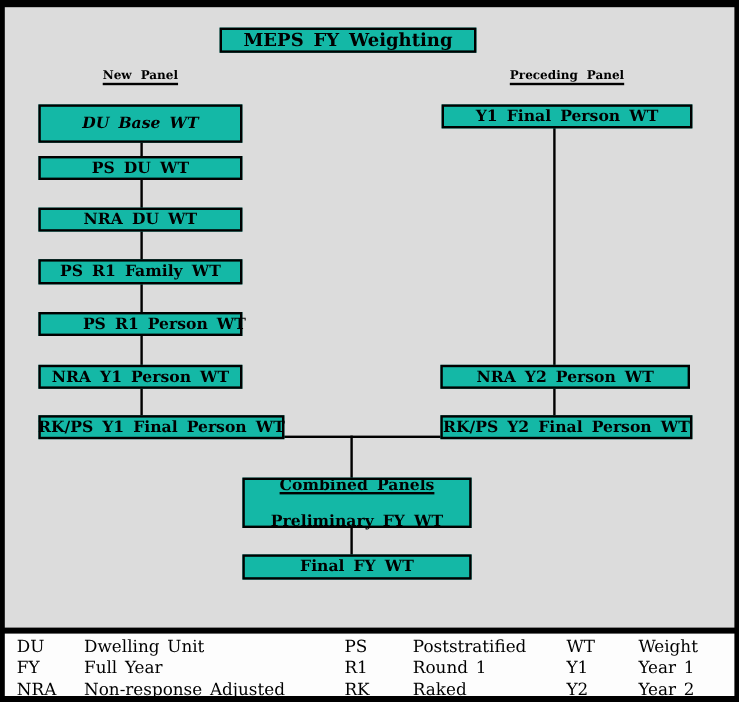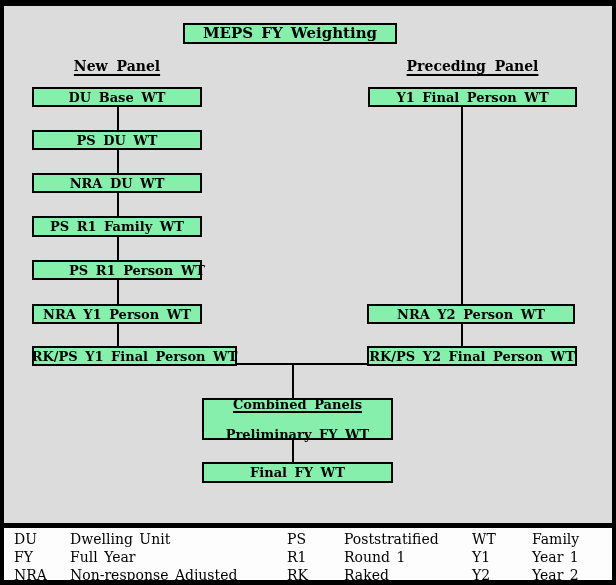--- a/index.html
+++ b/index.html
@@ -13,32 +13,32 @@
   #diagram-area{
     position:absolute;left:4px;top:6px;width:608px;height:517px;
     background:#dcdcdc;
   }
   #legend-area{
     position:absolute;left:4px;top:528px;width:608px;height:52px;
     background:#fdfdfd;
   }
   .flowbox{
     position:absolute;
-    background:#86efac;
+    background:#14b8a6;
     border:2px solid #000;
     box-sizing:border-box;
     display:flex;align-items:center;justify-content:center;
     font-weight:bold;font-size:13px;color:#000;
     white-space:nowrap;word-spacing:3px;
     line-height:1;
   }
   .titlebox{font-size:15px;}
   .heading{
     position:absolute;
-    font-weight:bold;font-size:14px;color:#000;
+    font-weight:bold;font-size:10px;color:#000;
     text-align:center;word-spacing:4px;
     text-decoration:underline;
     text-decoration-thickness:1.5px;
     text-underline-offset:3px;
     white-space:nowrap;
   }
   .vline,.hline{position:absolute;background:#000;}
   .vline{width:2px;}
   .hline{height:2px;}
   .combined-line1{
@@ -69,21 +69,21 @@
     <div class="vline" style="left:288px;top:357px;height:37px;"></div>
     <div class="vline" style="left:288px;top:433px;height:25px;"></div>
 
     <div class="flowbox titlebox" style="left:179px;top:17px;width:214px;height:21px;">
       <span>MEPS FY Weighting</span>
     </div>
 
     <div class="heading" style="left:28px;top:52px;width:170px;">New Panel</div>
     <div class="heading" style="left:364px;top:52px;width:209px;">Preceding Panel</div>
 
-    <div class="flowbox" style="left:28px;top:81px;width:170px;height:20px;">
+    <div class="flowbox" style="left:28px;top:81px;width:170px;height:32px;font-style:italic;">
       <span>DU Base WT</span>
     </div>
     <div class="flowbox" style="left:28px;top:167px;width:170px;height:20px;">
       <span>NRA DU WT</span>
     </div>
     <div class="flowbox" style="left:28px;top:124px;width:170px;height:20px;">
       <span>PS DU WT</span>
     </div>
     <div class="flowbox" style="left:28px;top:210px;width:170px;height:21px;">
       <span>PS R1 Family WT</span>
@@ -118,21 +118,21 @@
 
   </div>
 
   <div id="legend-area">
     <div class="legend-row" style="top:3px;padding-left:42px;">
       <span class="lg-c1">DU</span>
       <span class="lg-c2">Dwelling Unit</span>
       <span class="lg-c3">PS</span>
       <span class="lg-c4">Poststratified</span>
       <span class="lg-c5">WT</span>
-      <span class="lg-c6">Family</span>
+      <span class="lg-c6">Weight</span>
     </div>
     <div class="legend-row" style="top:21px;">
       <span class="lg-c1">FY</span>
       <span class="lg-c2">Full Year</span>
       <span class="lg-c3">R1</span>
       <span class="lg-c4">Round 1</span>
       <span class="lg-c5">Y1</span>
       <span class="lg-c6">Year 1</span>
     </div>
     <div class="legend-row" style="top:39px;">

